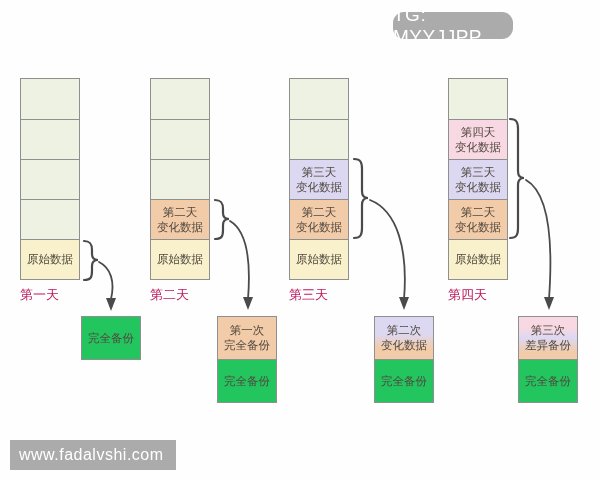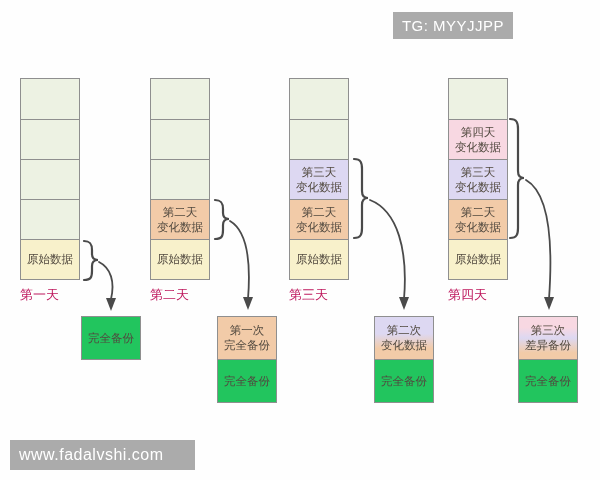--- a/index.html
+++ b/index.html
@@ -6,22 +6,22 @@
   .canvas{
     position:relative;width:600px;height:480px;background:#fefefe;overflow:hidden;
     font-family:"Liberation Sans",sans-serif;
   }
   
   .badge{
     position:absolute;background:#ababab;color:#fff;
     display:flex;align-items:center;justify-content:center;
     letter-spacing:.5px;
   }
-  .badge.tg{left:393px;top:12px;width:120px;height:27px;font-size:15px;}
-  .badge.site{left:10px;top:440px;width:185px;height:30px;font-size:16px;justify-content:flex-start;padding-left:9px;box-sizing:border-box;}
+  .badge.tg{left:393px;top:12px;width:120px;height:27px;font-size:19px;border-radius:11px;}
+  .badge.site{left:10px;top:440px;width:166px;height:30px;font-size:16px;justify-content:flex-start;padding-left:9px;box-sizing:border-box;}
   
   .stack{
     position:absolute;width:60px;border:1px solid #8f8f8f;box-sizing:border-box;
     background:#fff;
   }
   .cell{
     height:40px;box-sizing:border-box;border-top:1px solid #8f8f8f;
     display:flex;align-items:center;justify-content:center;text-align:center;
     font-size:11.5px;line-height:1.25;color:#51493f;font-weight:500;
     white-space:pre-line;

